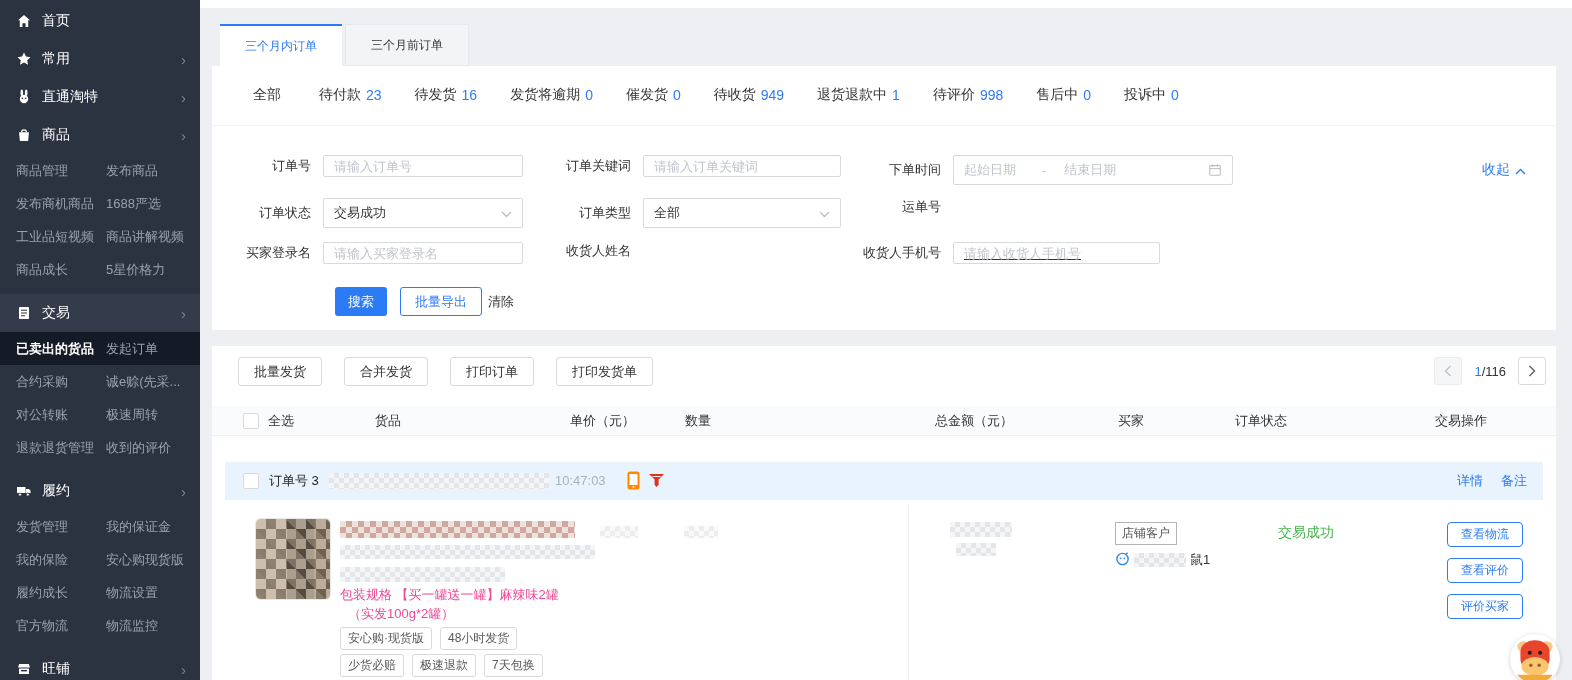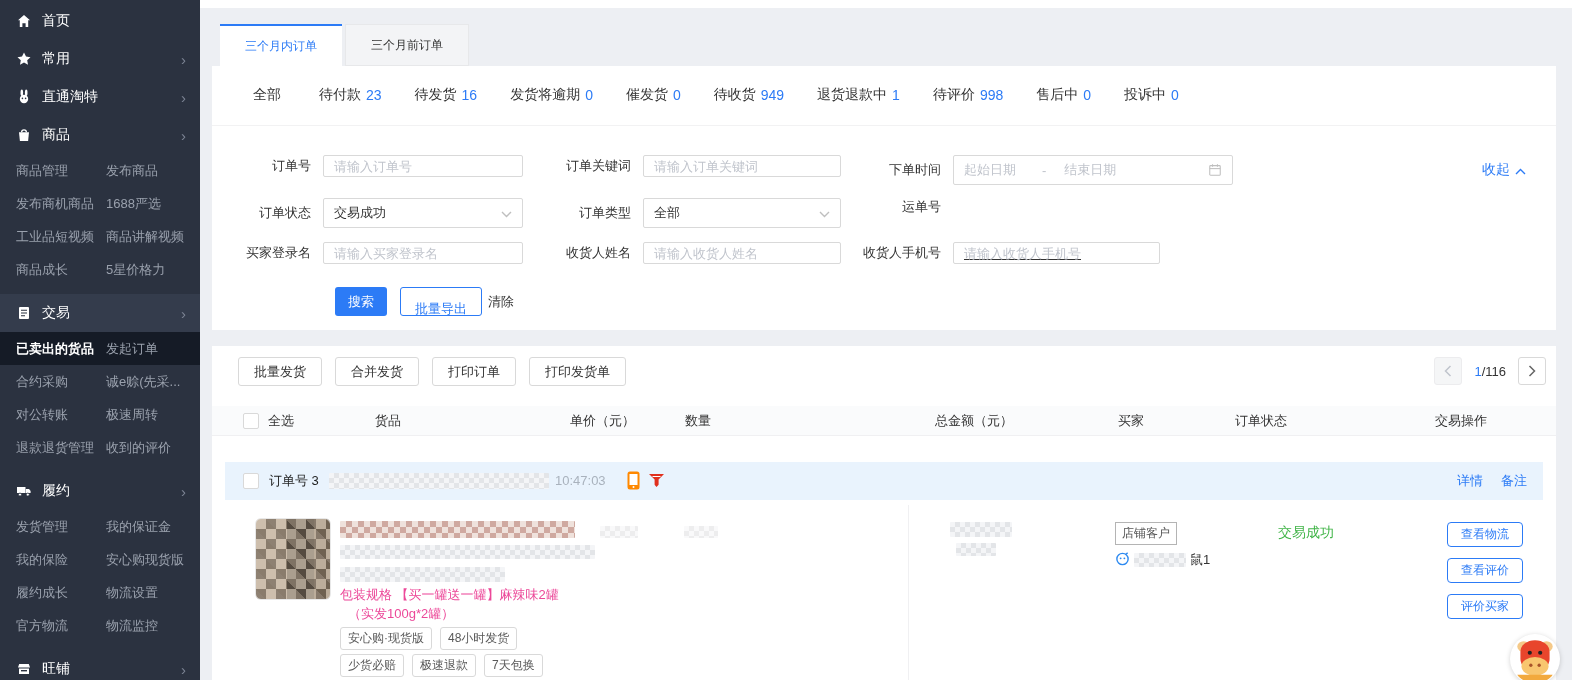--- a/index.html
+++ b/index.html
@@ -44,25 +44,25 @@
 .finput{height:22px;border:1px solid #d9d9d9;border-radius:2px;padding:0 10px;font-size:13px;color:#333;outline:none;background:#fff;}
 .finput::placeholder{color:#c0c4cc;}
 .fselect{height:30px;border:1px solid #d9d9d9;border-radius:2px;display:flex;align-items:center;justify-content:space-between;padding:0 10px;background:#fff;cursor:pointer;font-size:13px;color:#333;}
 .fdate{height:30px;border:1px solid #d9d9d9;border-radius:2px;display:flex;align-items:center;padding:0 10px;background:#fff;cursor:pointer;font-size:13px;}
 .fdate .ph{color:#c0c4cc;}
 .fdate .sep{color:#c0c4cc;margin:0 18px 0 26px;}
 .fdate .cal{margin-left:auto;display:inline-flex;}
 .collapse-link{position:absolute;right:30px;top:95px;color:#2c7bf6;font-size:14px;display:flex;align-items:center;gap:5px;cursor:pointer;text-decoration:none;}
 
 .btn-search{position:absolute;left:123px;top:221px;width:52px;height:29px;background:#2c7bf6;color:#fff;border:none;border-radius:3px;font-size:13px;cursor:pointer;}
-.btn-export{position:absolute;left:188px;top:221px;height:29px;padding:12px 14px;background:#fff;color:#2c7bf6;border:1px solid #2c7bf6;border-radius:3px;font-size:13px;cursor:pointer;}
+.btn-export{position:absolute;left:188px;top:221px;height:29px;padding:4px 14px;background:#fff;color:#2c7bf6;border:1px solid #2c7bf6;border-radius:3px;font-size:13px;cursor:pointer;}
 .btn-clear{position:absolute;left:276px;top:221px;height:29px;line-height:29px;background:none;border:none;font-size:13px;color:#333;cursor:pointer;}
 
 
-.toolbar{position:absolute;left:26px;top:11px;display:flex;gap:13px;}
+.toolbar{position:absolute;left:26px;top:11px;display:flex;gap:22px;}
 .btn-plain{height:29px;padding:0 15px;border:1px solid #d9d9d9;border-radius:3px;background:#fff;font-size:13px;color:#333;cursor:pointer;}
 .pager{position:absolute;right:10px;top:11px;display:flex;align-items:center;gap:12px;}
 .pg-btn{width:28px;height:28px;display:flex;align-items:center;justify-content:center;border-radius:3px;cursor:pointer;}
 .pg-prev{background:#f5f6f7;border:1px solid #ececee;color:#c0c4cc;}
 .pg-next{background:#fff;border:1px solid #d9d9d9;color:#666;}
 .pg-label{font-size:13px;color:#333;}
 .pg-label .cur{color:#2c7bf6;}
 
 
 .thead{position:absolute;left:0;right:0;top:60px;height:30px;background:#fafbfc;border-bottom:1px solid #f0f0f2;font-size:13px;color:#333;}
@@ -332,21 +332,20 @@
       <div class="field" style="left:631px;top:132px;">
         <span class="flabel">运单号</span>
       </div>
 
       <div class="field" style="left:1px;top:176px;">
         <span class="flabel">买家登录名</span>
         <input class="finput" style="width: 200px;" placeholder="请输入买家登录名">
       </div>
       <div class="field" style="left:321px;top:176px;">
         <span class="flabel">收货人姓名</span>
-        <input class="finput" style="width: 198px;" placeholder="请输入收货人姓名">
       </div>
       <div class="field" style="left:631px;top:176px;">
         <span class="flabel">收货人手机号</span>
         <input class="finput" style="width: 207px; text-decoration: underline;" placeholder="请输入收货人手机号">
       </div>
 
       <button class="btn-search">搜索</button>
       <button class="btn-export">批量导出</button>
       <button class="btn-clear">清除</button>
     </div>

